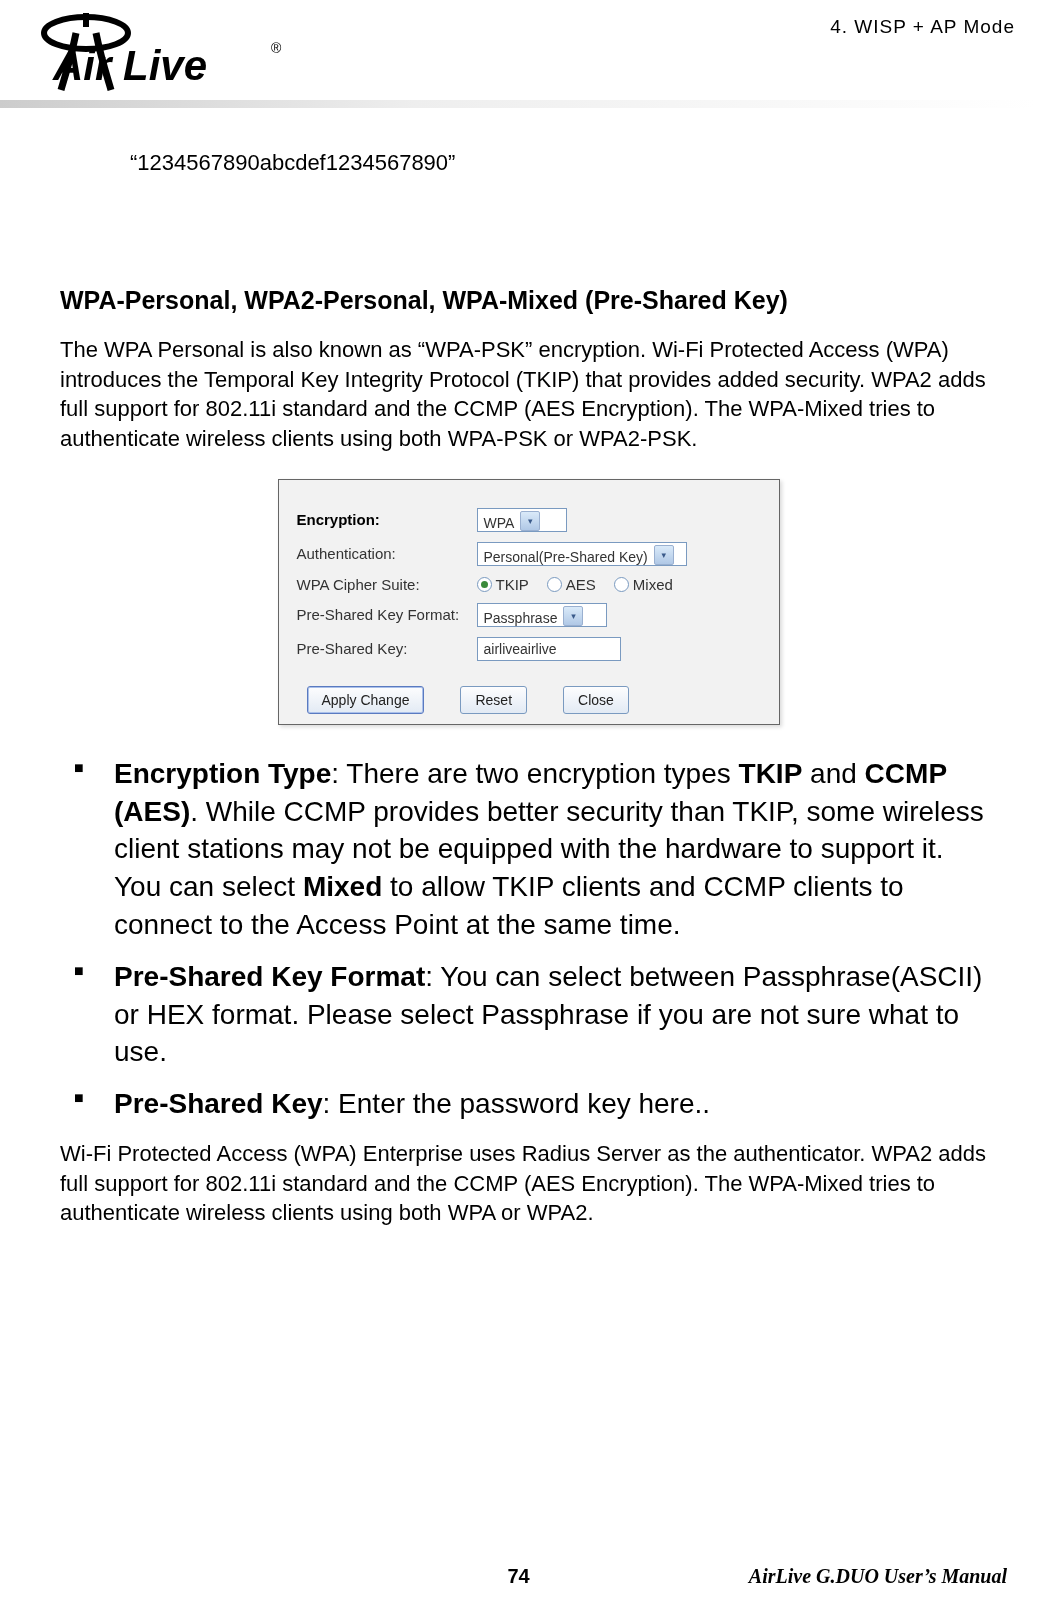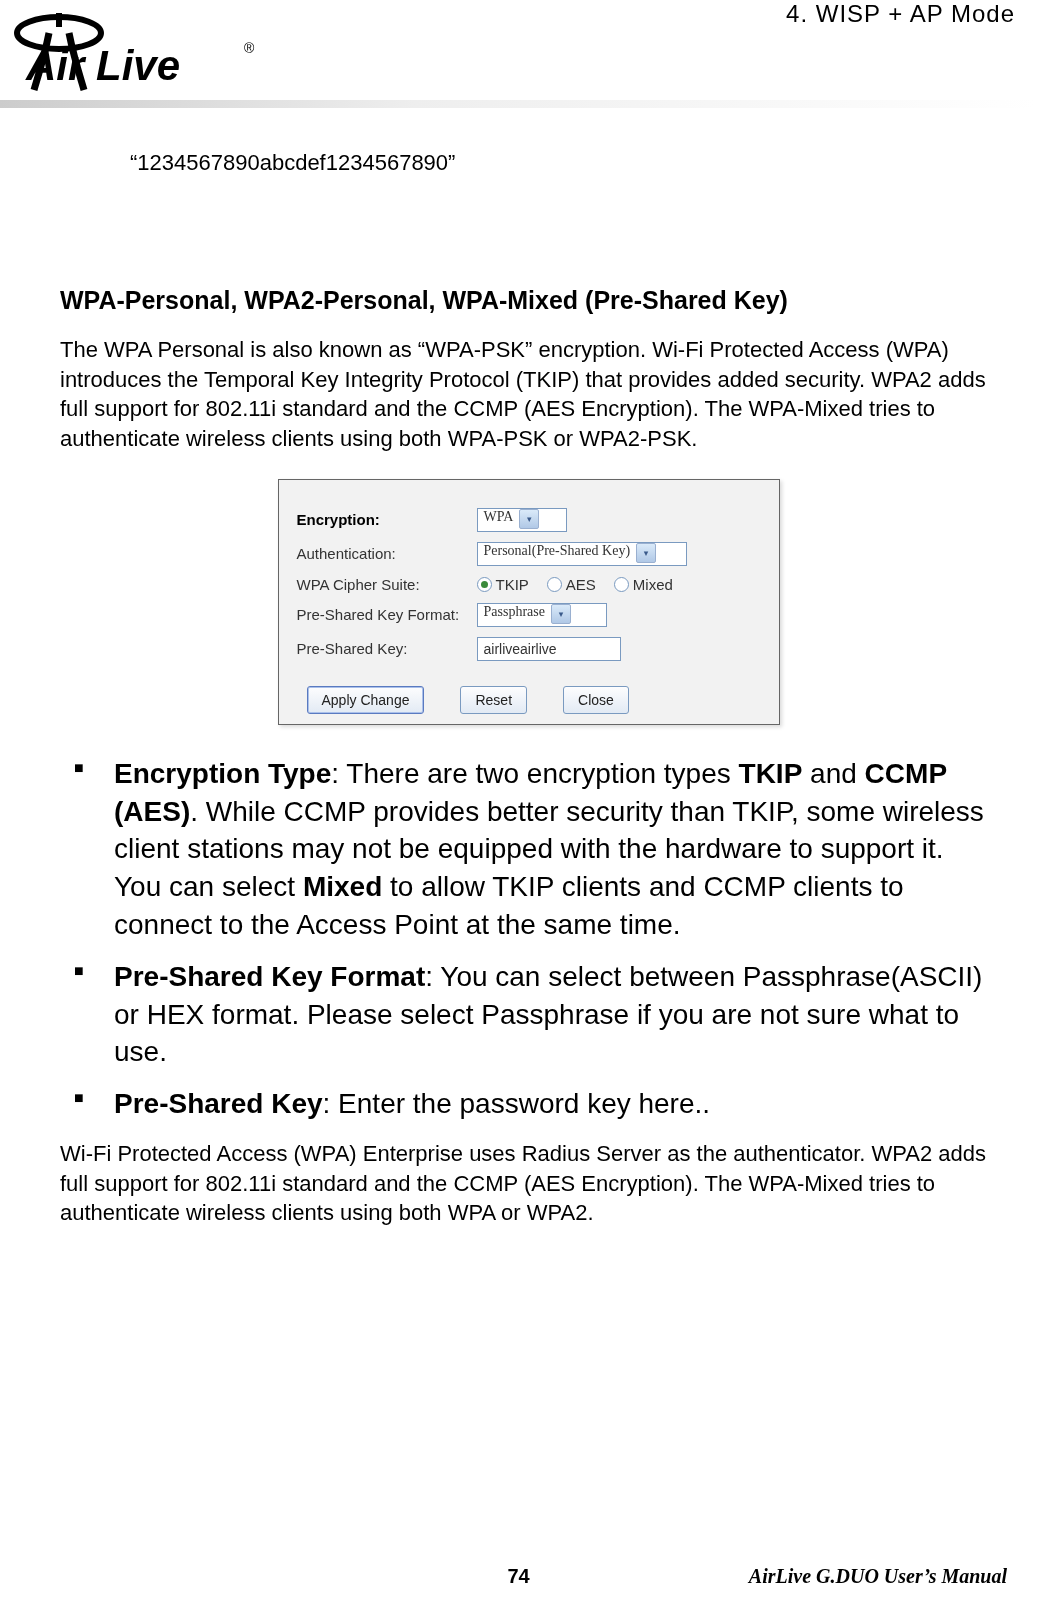--- a/index.html
+++ b/index.html
@@ -12,29 +12,29 @@
   }
   .page {
     position: relative;
     width: 1037px;
     height: 1618px;
     box-sizing: border-box;
     padding: 0 60px 0 60px;
   }
   .header-right {
     position: absolute;
-    top: 0;
+    top: 16px;
     right: 22px;
-    font-size: 24px;
+    font-size: 19px;
     letter-spacing: 1px;
   }
   .logo {
     position: absolute;
     top: 8px;
-    left: 4px;
+    left: 31px;
     width: 260px;
     height: 85px;
   }
   .logo svg { width: 100%; height: 100%; }
   .hr-gradient {
     position: absolute;
     top: 100px;
     left: 0;
     width: 1037px;
     height: 8px;
@@ -95,27 +95,26 @@
   .row-label {
     width: 180px;
     flex-shrink: 0;
   }
   .row-label.bold {
     font-weight: bold;
     color: #000;
   }
   .select {
     display: inline-flex;
-    align-items: flex-start;
+    align-items: flex-end;
     border: 1px solid #7a9ac0;
     background: #fff;
     height: 22px;
     padding: 0 2px 0 6px;
     font-size: 14px;
-    font-family: Liberation Serif, serif;
   }
   .select .arrow {
     width: 18px;
     height: 18px;
     margin-left: 6px;
     background: linear-gradient(#daeaf9, #b0c8e6);
     border: 1px solid #9ab0d0;
     display: inline-flex;
     align-items: center;
     justify-content: center;

